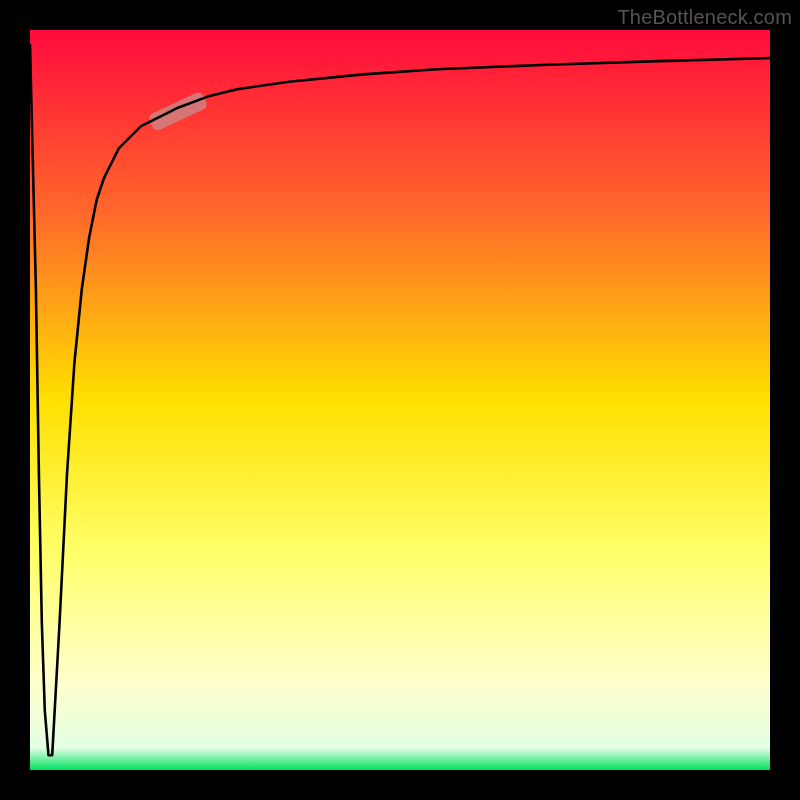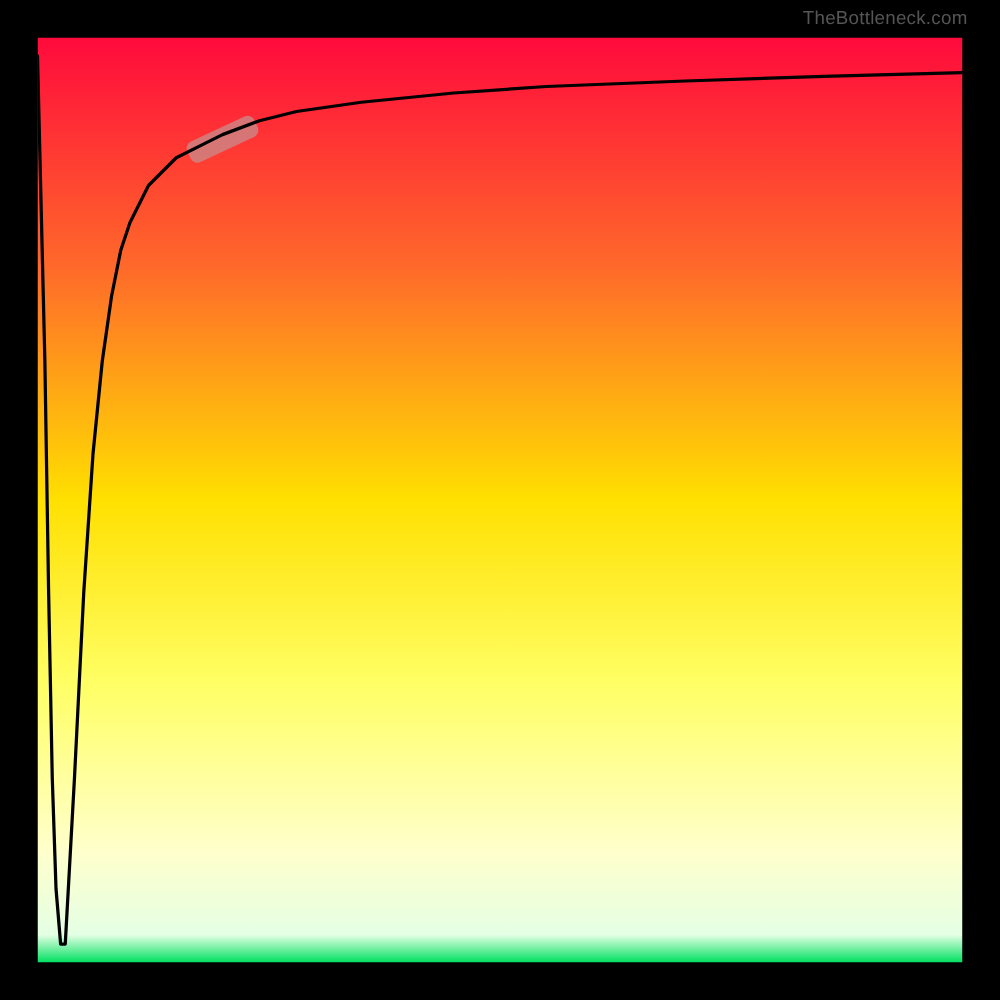--- a/index.html
+++ b/index.html
@@ -19,23 +19,23 @@
   .plot-area {
     position: absolute;
     left: 30px;
     top: 30px;
     width: 740px;
     height: 740px;
   }
   .watermark {
     position: absolute;
     top: 6px;
-    right: 26px;
+    right: 8px;
     color: #555;
-    font-size: 15px;
+    font-size: 20px;
     font-weight: 400;
     letter-spacing: 0.2px;
     user-select: none;
   }
   svg {
     display: block;
   }
 </style>
 </head>
 <body>

